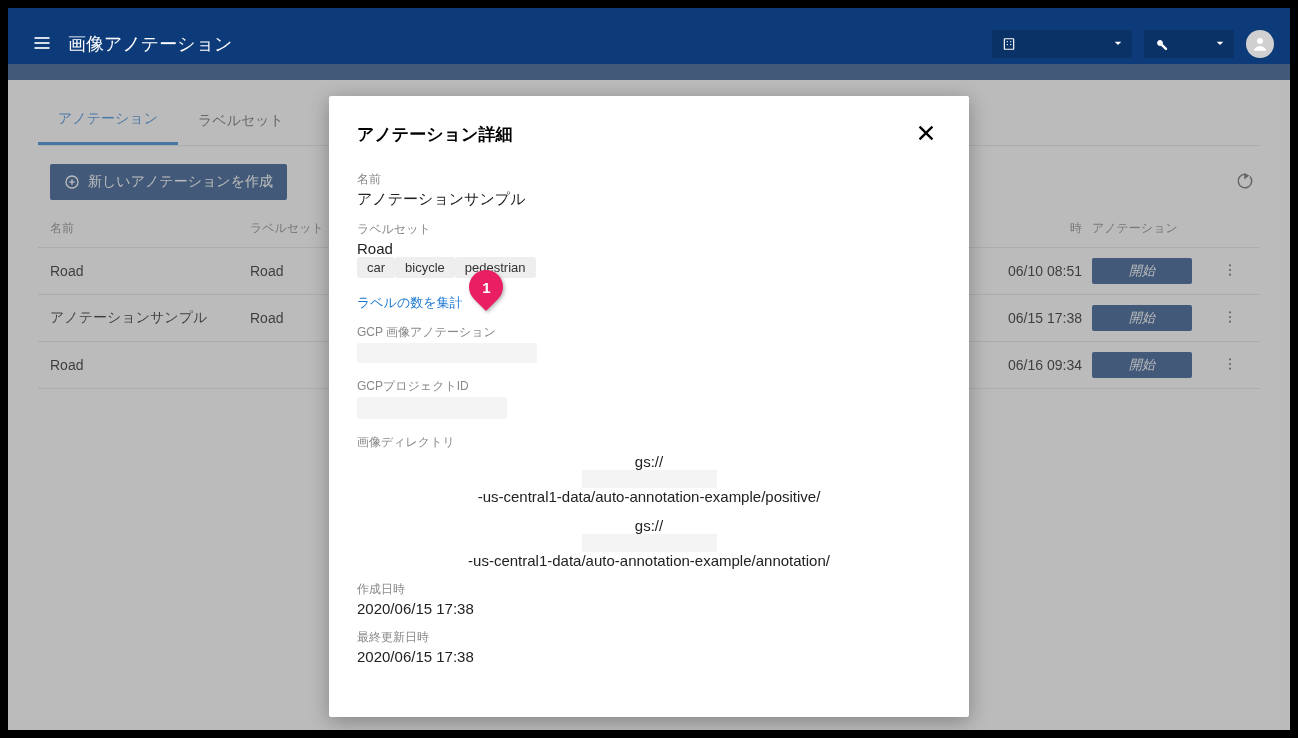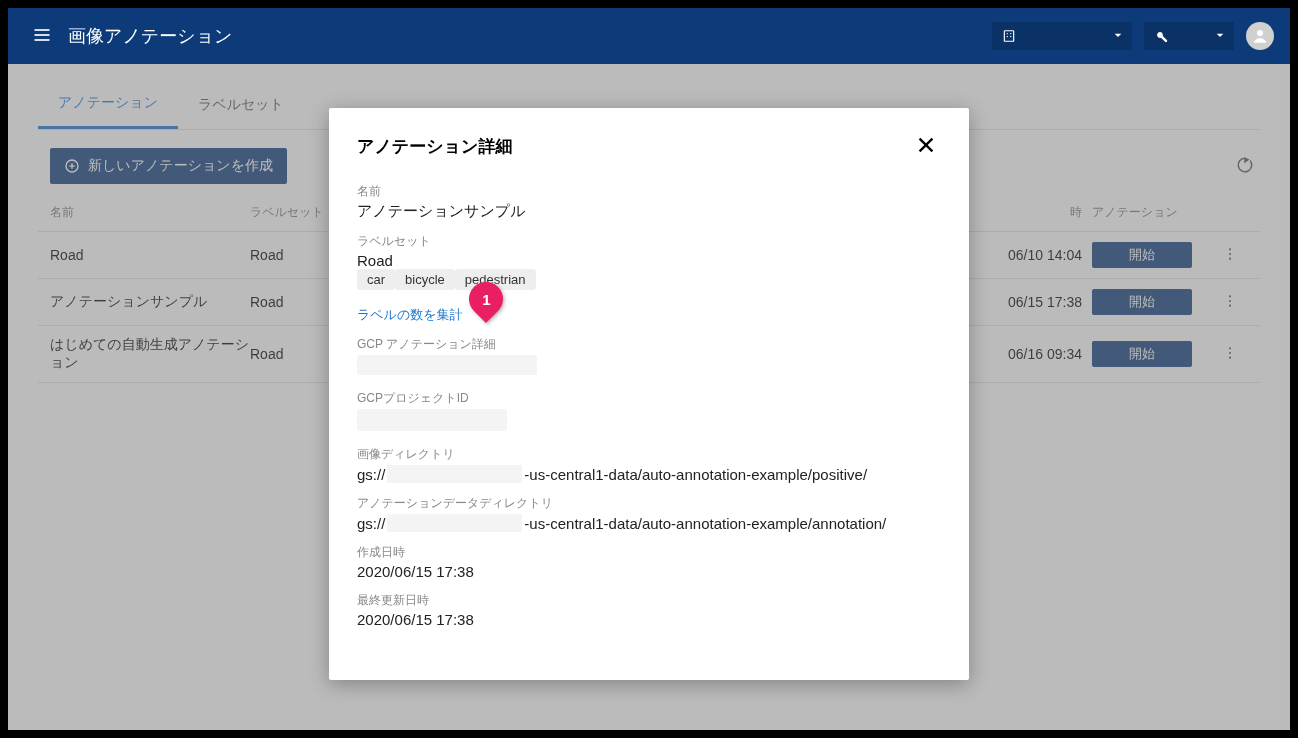--- a/index.html
+++ b/index.html
@@ -1,18 +1,18 @@
 <!DOCTYPE html>
 <html><head>
 <meta charset="utf-8">
 <style>
 * { margin: 0; padding: 0; box-sizing: border-box; font-family: -apple-system, BlinkMacSystemFont, "Segoe UI", sans-serif; }
 body { background: #000; width: 1298px; height: 738px; overflow: hidden; position: relative; }
 .app-frame { position: absolute; top: 8px; left: 8px; right: 8px; bottom: 8px; background: #fff; }
-.header { height: 56px; background: #0d3b7a; display: flex; align-items: center; padding: 0 16px; color: #fff; }
+.header { height: 72px; background: #0d3b7a; display: flex; align-items: center; padding: 0 16px; color: #fff; }
 .menu-btn { background: none; border: none; color: #fff; cursor: pointer; padding: 8px; margin-right: 8px; }
 .menu-btn svg { width: 20px; height: 20px; }
 .header-title { font-size: 18px; font-weight: 400; flex: 1; }
 .header-right { display: flex; align-items: center; gap: 12px; }
 .dropdown { background: #0a3266; border: none; color: #fff; height: 28px; display: flex; align-items: center; padding: 0 6px 0 10px; font-size: 13px; cursor: pointer; }
 .dropdown.org { width: 140px; }
 .dropdown.tool { width: 90px; }
 .dd-icon { display:inline-flex; align-items:center; }
 .dd-flex { flex:1; }
 .dd-caret svg { width:16px; height:16px; }
@@ -35,39 +35,39 @@
 
 .table { width: 100%; }
 .th-row, .td-row { display: flex; align-items: center; padding: 10px 12px; border-bottom: 1px solid #e0e0e0; font-size: 14px; }
 .th-row { color: #777; font-size: 12px; }
 .col-name { width: 200px; }
 .col-label { width: 180px; }
 .col-spacer { flex: 1; }
 .col-date { width: 180px; text-align: right; padding-right:10px; }
 .col-action { width: 120px; }
 .col-menu { width: 36px; text-align: center; }
-.start-btn { background: #0d3b7a; color: #fff; border: none; width: 100px; height: 26px; font-size: 13px; cursor: pointer; border-radius: 2px; }
+.start-btn { background: #0d3b7a; color: #fff; border: none; width: 100px; height: 26px; font-size: 13px; cursor: pointer; border-radius: 2px; font-style: italic; }
 .row-menu-btn { background: none; border: none; cursor: pointer; color:#555; }
 .row-menu-btn svg { width:16px; height:16px; }
 
-.modal { position: absolute; top: 100px; left: 50%; transform: translateX(-50%); width: 640px; background: #fff; border-radius: 2px; box-shadow: 0 4px 20px rgba(0,0,0,0.3); padding: 0; }
+.modal { position: absolute; top: 88px; left: 50%; transform: translateX(-50%); width: 640px; background: #fff; border-radius: 2px; box-shadow: 0 4px 20px rgba(0,0,0,0.3); padding: 0; }
 .modal-header { display: flex; align-items: center; padding: 22px 28px 14px; }
 .modal-title { font-size: 17px; font-weight: 700; flex:1; }
 .close-btn { background: none; border: none; cursor: pointer; padding: 4px; }
 .close-btn svg { width: 22px; height: 22px; }
 .modal-body { padding: 6px 28px 40px; }
 .field { margin-bottom: 12px; }
 .field-label { font-size: 12px; color: #888; margin-bottom: 2px; }
 .field-value { font-size: 15px; color: #222; }
 .redacted { background: #f4f4f4; height: 20px; width: 180px; display: inline-block; border-radius: 2px; }
 .redacted.sm { width: 150px; height: 22px; }
 .chips { display: flex; gap: 0; margin-top: 0; align-items: center; }
 .chip { background: #eee; padding: 3px 10px; border-radius: 3px; font-size: 13px; color: #333; }
 .link { color: #1976d2; font-size: 13px; cursor: pointer; margin-top: 16px; display: inline-block; }
-.path-value { font-size: 15px; color: #222; display:flex; align-items:center; }
+.path-value { font-size: 15px; color: #222; display:flex; align-items:center;flex-direction:column; }
 .path-redact { display:inline-block; width:135px; height:18px; background:#f4f4f4; margin: 0 2px; }
 
 .pin { position: absolute; width: 34px; height: 34px; background: #e91e63; border-radius: 50% 50% 50% 0; transform: rotate(-45deg); display: flex; align-items: center; justify-content: center; box-shadow: 0 2px 4px rgba(0,0,0,0.3); }
 .pin-inner { transform: rotate(45deg); color:#fff; font-weight: 700; font-size: 15px; }
 </style>
 </head>
 <body>
 
 <div class="app-frame">
   <div class="header">
@@ -145,42 +145,41 @@
         <div class="col-label">ラベルセット</div>
         <div class="col-spacer"></div>
         <div class="col-date">時</div>
         <div class="col-action">アノテーション</div>
         <div class="col-menu"></div>
       </div>
       <div class="td-row">
         <div class="col-name">Road</div>
         <div class="col-label">Road</div>
         <div class="col-spacer"></div>
-        <div class="col-date">06/10 14:04</div>
+        <div class="col-date">06/10 08:51</div>
         <div class="col-action"><button class="start-btn">開始</button></div>
         <div class="col-menu"><button class="row-menu-btn"><svg viewBox="0 0 24 24" fill="currentColor">
                 <circle cx="12" cy="5" r="1.6"></circle>
                 <circle cx="12" cy="12" r="1.6"></circle>
                 <circle cx="12" cy="19" r="1.6"></circle>
               </svg></button></div>
       </div>
       <div class="td-row">
         <div class="col-name">アノテーションサンプル</div>
         <div class="col-label">Road</div>
         <div class="col-spacer"></div>
         <div class="col-date">06/15 17:38</div>
         <div class="col-action"><button class="start-btn">開始</button></div>
         <div class="col-menu"><button class="row-menu-btn"><svg viewBox="0 0 24 24" fill="currentColor">
                 <circle cx="12" cy="5" r="1.6"></circle>
                 <circle cx="12" cy="12" r="1.6"></circle>
                 <circle cx="12" cy="19" r="1.6"></circle>
               </svg></button></div>
       </div>
       <div class="td-row">
-        <div class="col-name">はじめての自動生成アノテーション</div>
         <div class="col-label">Road</div>
         <div class="col-spacer"></div>
         <div class="col-date">06/16 09:34</div>
         <div class="col-action"><button class="start-btn">開始</button></div>
         <div class="col-menu"><button class="row-menu-btn"><svg viewBox="0 0 24 24" fill="currentColor">
                 <circle cx="12" cy="5" r="1.6"></circle>
                 <circle cx="12" cy="12" r="1.6"></circle>
                 <circle cx="12" cy="19" r="1.6"></circle>
               </svg></button></div>
       </div>
@@ -213,37 +212,36 @@
           <span class="chip">pedestrian</span>
         </div>
         <div style="position:relative; display:inline-block;">
           <a class="link">ラベルの数を集計</a>
           <div class="pin" style="top:-8px; left:112px; position:absolute;">
             <span class="pin-inner">1</span>
           </div>
         </div>
       </div>
       <div class="field">
-        <div class="field-label">GCP アノテーション詳細</div>
+        <div class="field-label">GCP 画像アノテーション</div>
         <div class="field-value"><span class="redacted"></span></div>
       </div>
       <div class="field">
         <div class="field-label">GCPプロジェクトID</div>
         <div class="field-value"><span class="redacted sm"></span></div>
       </div>
       <div class="field">
         <div class="field-label">画像ディレクトリ</div>
         <div class="path-value">
           <span>gs://</span>
           <span class="path-redact"></span>
           <span>-us-central1-data/auto-annotation-example/positive/</span>
         </div>
       </div>
       <div class="field">
-        <div class="field-label">アノテーションデータディレクトリ</div>
         <div class="path-value">
           <span>gs://</span>
           <span class="path-redact"></span>
           <span>-us-central1-data/auto-annotation-example/annotation/</span>
         </div>
       </div>
       <div class="field">
         <div class="field-label">作成日時</div>
         <div class="field-value">2020/06/15 17:38</div>
       </div>

